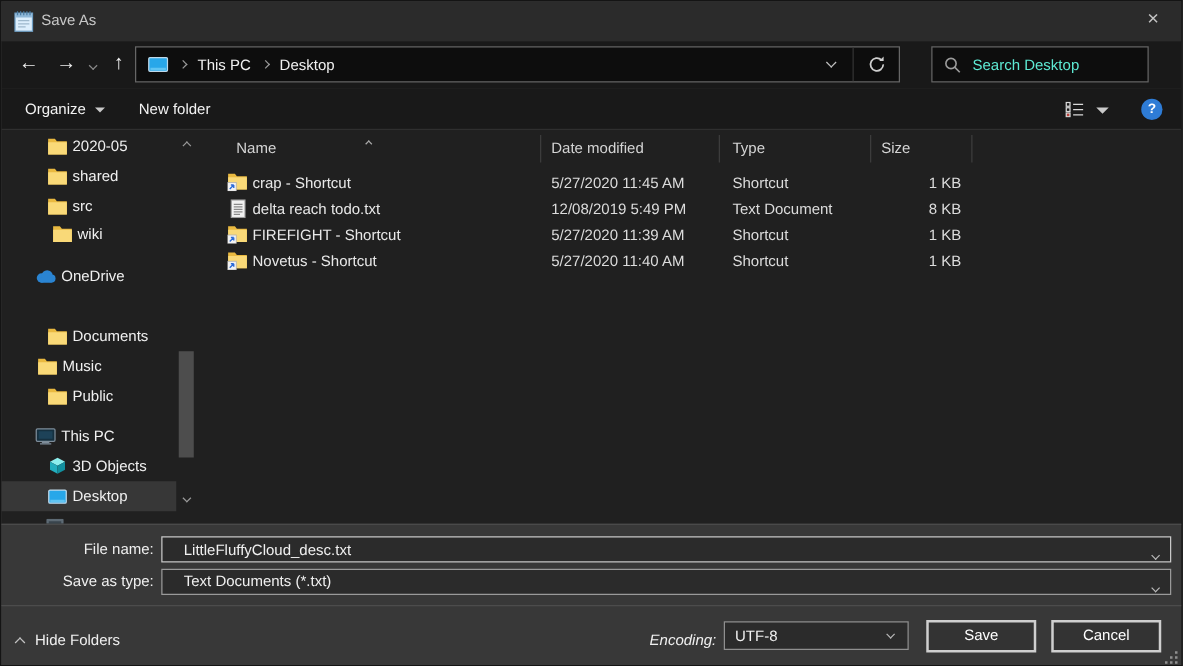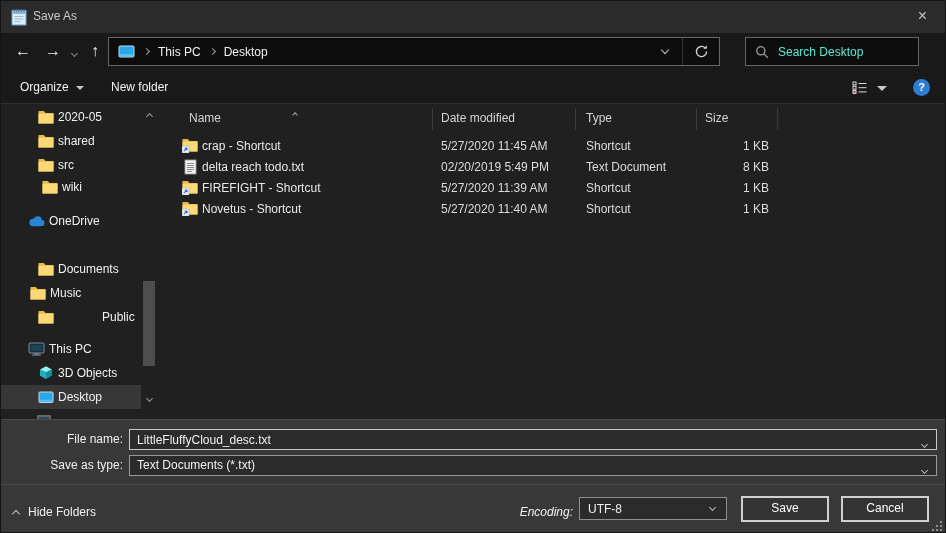--- a/index.html
+++ b/index.html
@@ -58,21 +58,21 @@
   .sort-indicator .chev { width:4px; height:4px; border-color:#a9a9a9; }
   .rows { position:absolute; left:0; top:31px; width:100%; }
   .frow { height:21px; display:flex; align-items:center; }
   .fcell { white-space:nowrap; overflow:hidden; color:#dcdcdc; }
   .fcell.name { color:#e8e8e8; display:flex; align-items:center; }
   .fcell.name .icon { width:16px; margin:0 4px 0 16px; display:flex; justify-content:center; }
 
   
   .panel { position:absolute; left:0; top:418px; width:946px; height:115px; background:#383838; border-top:1px solid #4a4a4a; }
   .fld-label { position:absolute; left:0; width:122px; text-align:right; color:#f0f0f0; line-height:21px; }
-  .fld-input { position:absolute; left:128px; width:808px; height:21px; background:#2b2b2b; color:#f0f0f0; font-family:"Liberation Sans",sans-serif; font-size:12px; padding:0 24px 0 7px; }
+  .fld-input { position:absolute; left:128px; width:808px; height:21px; background:#2b2b2b; color:#f0f0f0; font-family:"Liberation Sans",sans-serif; font-size:12px; padding:0 24px 0 17px; }
   input.fld-input { border:1px solid #c9c9c9; outline:none; }
   .combo-value { line-height:19px; }
   .fld-chev { position:absolute; left:921px; }
   .fld-chev .chev, .combo .chev { width:5px; height:5px; border-color:#b9b9b9; }
   .panel-divider { position:absolute; left:0; top:64px; width:946px; height:1px; background:#4c4c4c; }
   .hide-folders { position:absolute; left:12px; top:82px; height:20px; display:flex; align-items:center; color:#f0f0f0; }
   .hide-folders .chev { width:6px; height:6px; border-color:#c2c2c2; margin-right:9px; margin-top:3px; }
   .enc-label { position:absolute; right:374px; top:82px; line-height:20px; color:#f0f0f0;font-style:italic; }
   .combo { position:absolute; left:578px; top:77px; width:148px; height:23px; background:#2b2b2b; border:1px solid #8f8f8f; color:#f0f0f0; display:flex; align-items:center; }
   .combo .val { margin-left:8px; flex:1; }
@@ -230,21 +230,21 @@
         </div>
         <div class="tree-row" style="top: 177px; padding-left: 28px;">
           <span class="icon">
             <svg width="16" height="14" viewBox="0 0 16 14">
               <path d="M.5 1h5.4l1.6 2h8v10.5H.5z" fill="#e9b940"></path>
               <path d="M.5 3.7h15v9.8H.5z" fill="#f9d978"></path>
             </svg>
           </span>
           <span class="tree-label">Music</span>
         </div>
-        <div class="tree-row" style="top: 201px; padding-left: 36px; gap: 44px;">
+        <div class="tree-row" style="top: 201px; padding-left: 36px;">
           <span class="icon">
             <svg width="16" height="14" viewBox="0 0 16 14">
               <path d="M.5 1h5.4l1.6 2h8v10.5H.5z" fill="#e9b940"></path>
               <path d="M.5 3.7h15v9.8H.5z" fill="#f9d978"></path>
             </svg>
           </span>
           <span class="tree-label">Public</span>
         </div>
         <div class="tree-row" style="top: 233px; padding-left: 27px;">
           <span class="icon">
@@ -324,21 +324,21 @@
               <span class="icon">
                 <svg width="13" height="16" viewBox="0 0 13 16">
                   <rect x="1" y="1" width="11" height="14" fill="#f2f2f2" stroke="#9e9e9e" stroke-width="0.9"></rect>
                   <g stroke="#8a8a8a" stroke-width="1">
                     <path d="M3 4.5h7M3 6.5h7M3 8.5h7M3 10.5h7M3 12.5h5"></path>
                   </g>
                 </svg>
               </span>
               <span>delta reach todo.txt</span>
             </div>
-            <div class="fcell" style="width: 143px; padding-left: 8px;">02/20/2019 5:49 PM</div>
+            <div class="fcell" style="width: 143px; padding-left: 8px;">12/08/2019 5:49 PM</div>
             <div class="fcell" style="width: 121px; padding-left: 10px;">Text Document</div>
             <div class="fcell" style="width: 81px; text-align: right; padding-right: 9px;">8 KB</div>
           </div>
           <div class="frow">
             <div class="fcell name" style="width: 267px;">
               <span class="icon">
                 <svg width="16" height="15" viewBox="0 0 16 15">
                   <path d="M.5 1h5.4l1.6 2h8v10.5H.5z" fill="#e9b940"></path>
                   <path d="M.5 3.7h15v9.8H.5z" fill="#f9d978"></path>
                   <rect x="0" y="8" width="7" height="7" fill="#f2f2f2" stroke="#adadad" stroke-width="0.6"></rect>

